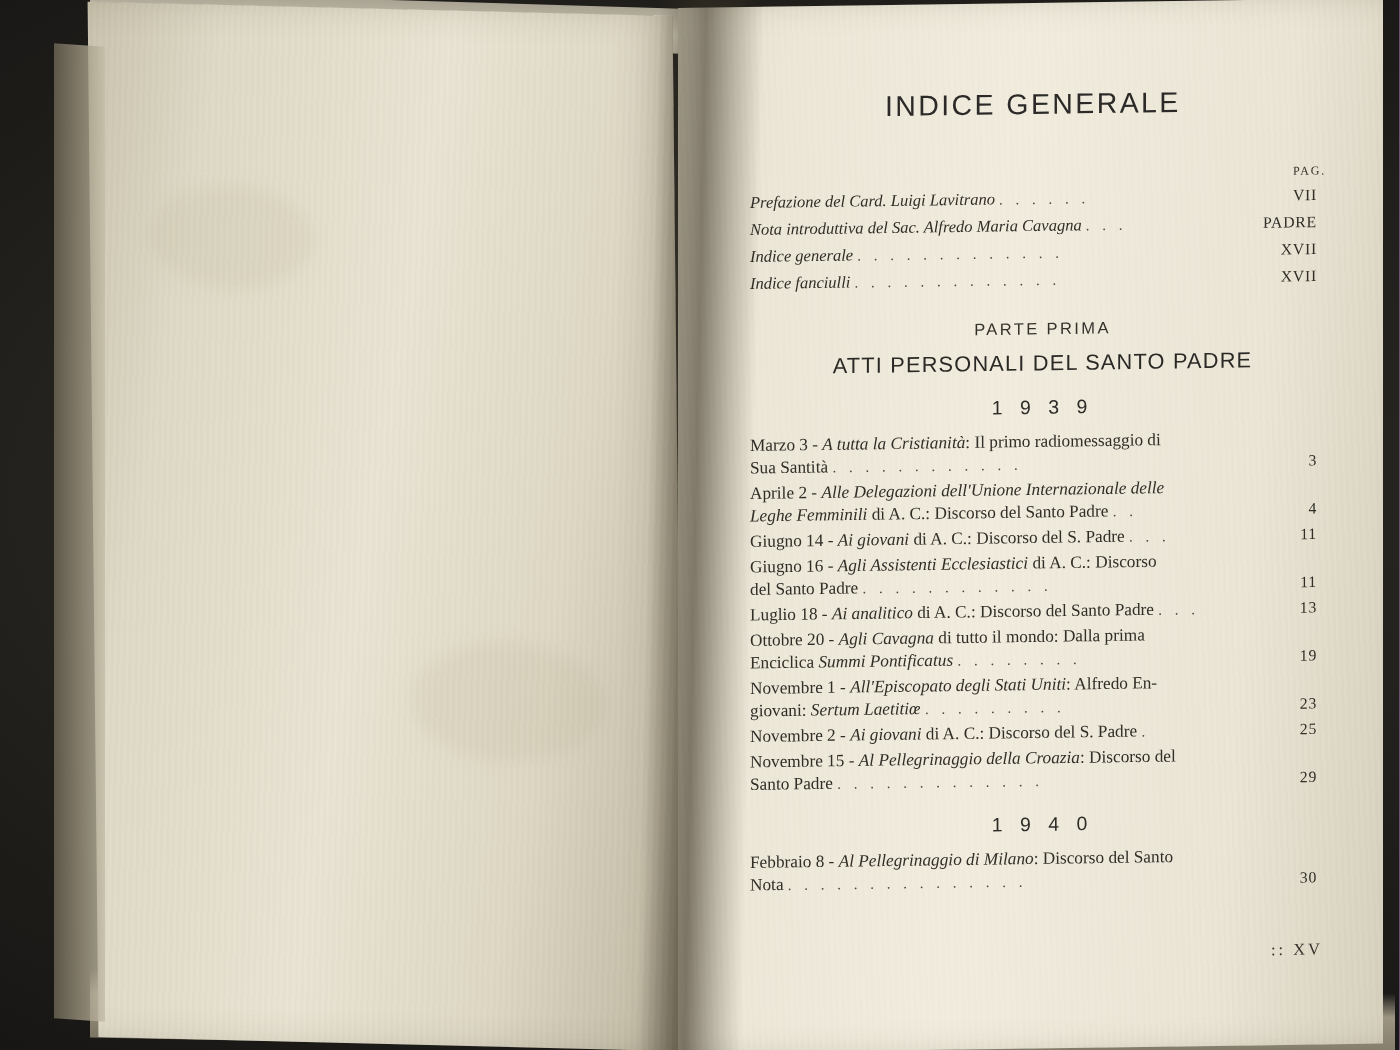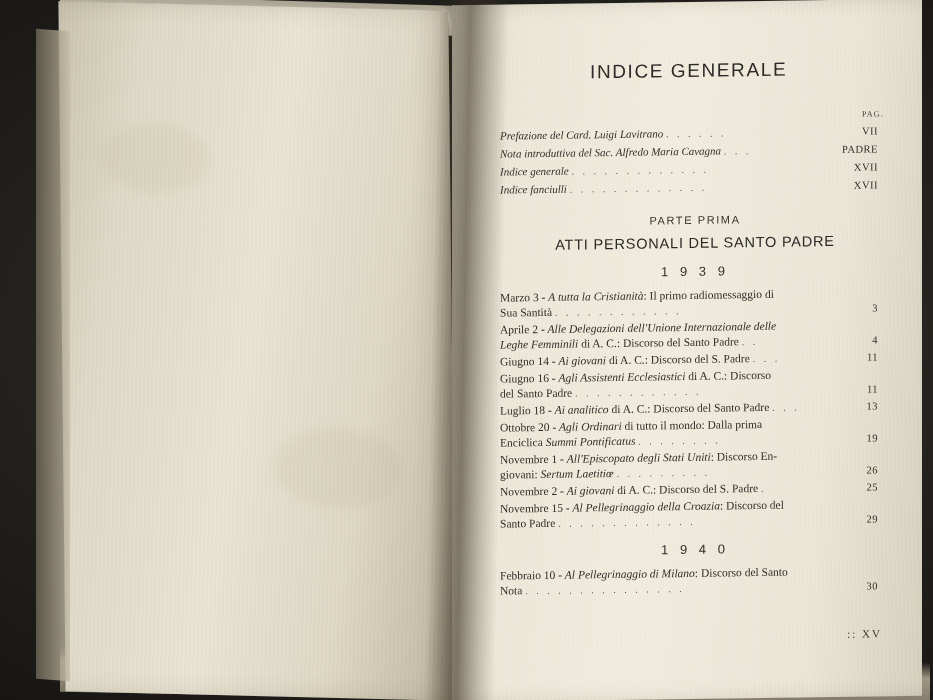--- a/index.html
+++ b/index.html
@@ -296,45 +296,45 @@
         <li class="entry">
           <span class="ln"><span>Giugno 16 - </span><span class="it">Agli Assistenti Ecclesiastici</span><span> di A. C.: Discorso</span></span>
           <span class="ln"><span>del Santo Padre</span> <span class="dots">. . . . . . . . . . . .</span></span>
           <span class="pg">11</span>
         </li>
         <li class="entry">
           <span class="ln"><span>Luglio 18 - </span><span class="it">Ai analitico</span><span> di A. C.: Discorso del Santo Padre</span> <span class="dots">. . .</span></span>
           <span class="pg">13</span>
         </li>
         <li class="entry">
-          <span class="ln"><span>Ottobre 20 - </span><span class="it">Agli Ordinari</span><span> di tutto il mondo: Dalla prima</span></span>
+          <span class="ln"><span>Ottobre 20 - </span><span class="it">Agli Cavagna</span><span> di tutto il mondo: Dalla prima</span></span>
           <span class="ln"><span>Enciclica </span><span class="it">Summi Pontificatus</span> <span class="dots">. . . . . . . .</span></span>
           <span class="pg">19</span>
         </li>
         <li class="entry">
-          <span class="ln"><span>Novembre 1 - </span><span class="it">All'Episcopato degli Stati Uniti</span><span>: Discorso En-</span></span>
+          <span class="ln"><span>Novembre 1 - </span><span class="it">All'Episcopato degli Stati Uniti</span><span>: Alfredo En-</span></span>
           <span class="ln"><span>giovani: </span><span class="it">Sertum Laetitiœ</span> <span class="dots">. . . . . . . . .</span></span>
-          <span class="pg">26</span>
+          <span class="pg">23</span>
         </li>
         <li class="entry">
           <span class="ln"><span>Novembre 2 - </span><span class="it">Ai giovani</span><span> di A. C.: Discorso del S. Padre</span> <span class="dots">.</span></span>
           <span class="pg">25</span>
         </li>
         <li class="entry">
           <span class="ln"><span>Novembre 15 - </span><span class="it">Al Pellegrinaggio della Croazia</span><span>: Discorso del</span></span>
           <span class="ln"><span>Santo Padre</span> <span class="dots">. . . . . . . . . . . . .</span></span>
           <span class="pg">29</span>
         </li>
       </ul>
 
       <div class="year">1 9 4 0</div>
 
       <ul class="entries body-list">
         <li class="entry">
-          <span class="ln"><span>Febbraio 10 - </span><span class="it">Al Pellegrinaggio di Milano</span><span>: Discorso del Santo</span></span>
+          <span class="ln"><span>Febbraio 8 - </span><span class="it">Al Pellegrinaggio di Milano</span><span>: Discorso del Santo</span></span>
           <span class="ln"><span>Nota</span> <span class="dots">. . . . . . . . . . . . . . .</span></span>
           <span class="pg">30</span>
         </li>
       </ul>
 
       <div class="folio">:: XV</div>
     </div>
   </div>
 </div>
 

